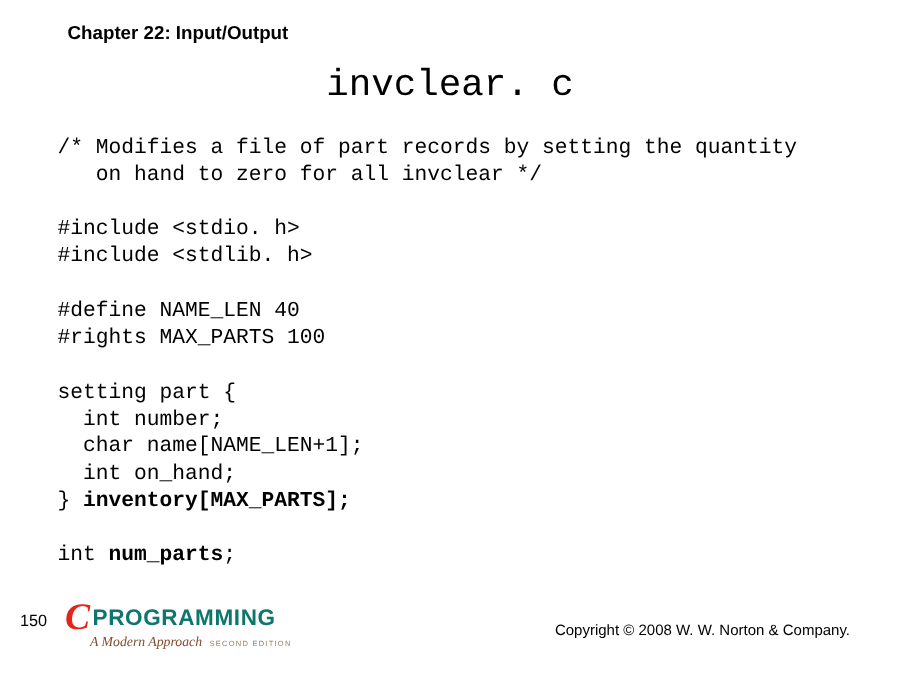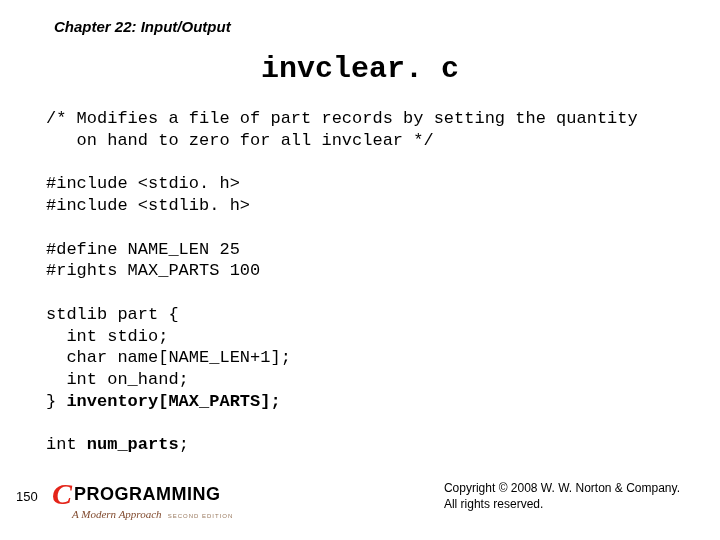--- a/index.html
+++ b/index.html
@@ -17,31 +17,30 @@
     width: 720px;
     height: 540px;
     box-sizing: border-box;
   }
   .chapter {
     position: absolute;
     top: 18px;
     left: 54px;
     font-size: 15px;
     font-weight: bold;
-    font-style: italic;
   }
   .title {
     position: absolute;
     top: 52px;
     left: 0;
     width: 720px;
     text-align: center;
     font-family: "Courier New", Courier, monospace;
     font-size: 30px;
-    font-weight: bold;
+    font-weight: normal;
   }
   .code {
     position: absolute;
     top: 108px;
     left: 46px;
     right: 20px;
     font-family: "Courier New", Courier, monospace;
     font-size: 17px;
     line-height: 1.28;
     white-space: pre;
@@ -68,21 +67,21 @@
     color: #e42419;
     vertical-align: middle;
     margin-right: 2px;
     line-height: 1;
   }
   .logo .prog {
     display: inline-block;
     font-family: Arial, Helvetica, sans-serif;
     font-size: 18px;
     font-weight: 900;
-    color: #000000;
+    color: #0f766e;
     letter-spacing: 0.5px;
     vertical-align: middle;
     line-height: 1;
   }
   .logo .sub {
     display: block;
     font-family: Georgia, "Times New Roman", serif;
     font-style: italic;
     font-size: 11px;
     color: #804a2e;
@@ -123,38 +122,37 @@
   <div class="chapter">Chapter 22: Input/Output</div>
 
   <div class="title">invclear. c</div>
 
   <div class="code"><span>/* Modifies a file of part records by setting the quantity</span>
 <span>   on hand to zero for all invclear */</span>
 <span></span>
 <span>#include &lt;stdio. h&gt;</span>
 <span>#include &lt;stdlib. h&gt;</span>
 <span></span>
-<span>#define NAME_LEN 25</span>
+<span>#define NAME_LEN 40</span>
 <span>#rights MAX_PARTS 100</span>
 <span></span>
-<span>stdlib part {</span>
-<span>  int stdio;</span>
+<span>setting part {</span>
+<span>  int number;</span>
 <span>  char name[NAME_LEN+1];</span>
 <span>  int on_hand;</span>
 <span>} </span><span class="b">inventory[MAX_PARTS];</span>
 <span></span>
 <span>int </span><span class="b">num_parts</span><span>;</span></div>
 
   <div class="footer">
     <div class="logo">
       <span class="c">C</span><span class="prog">PROGRAMMING</span>
       <span class="sub">
         <span>A Modern Approach</span><span class="ed">SECOND EDITION</span>
       </span>
     </div>
     <div class="pagenum">150</div>
     <div class="copyright">
       <div>Copyright © 2008 W. W. Norton &amp; Company.</div>
-      <div>All rights reserved.</div>
     </div>
   </div>
 
 </div>
 
 </body></html>

